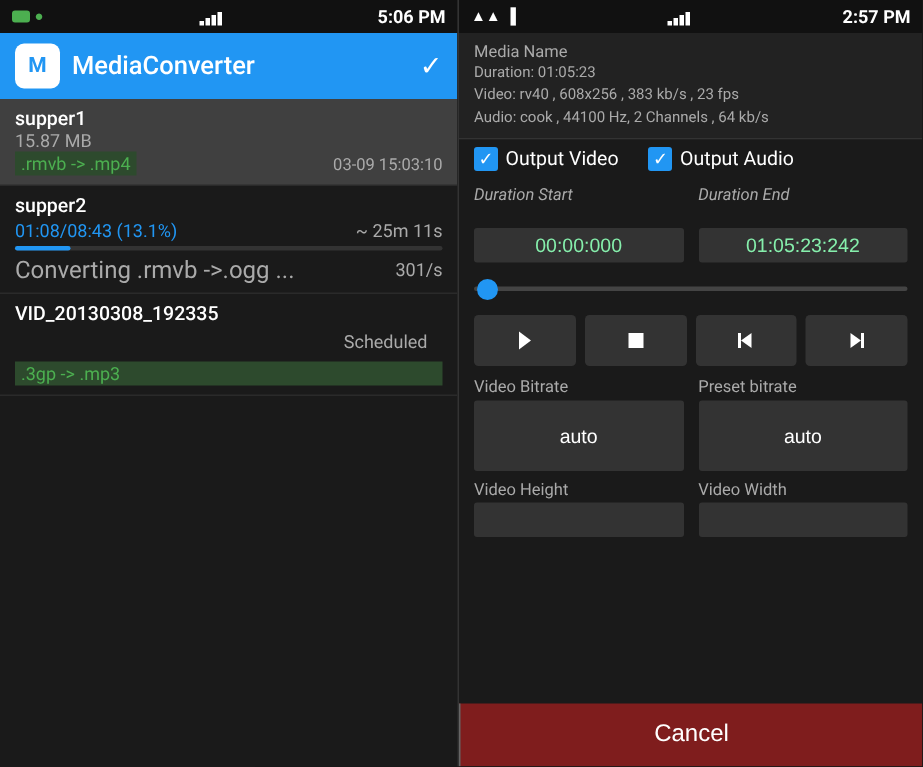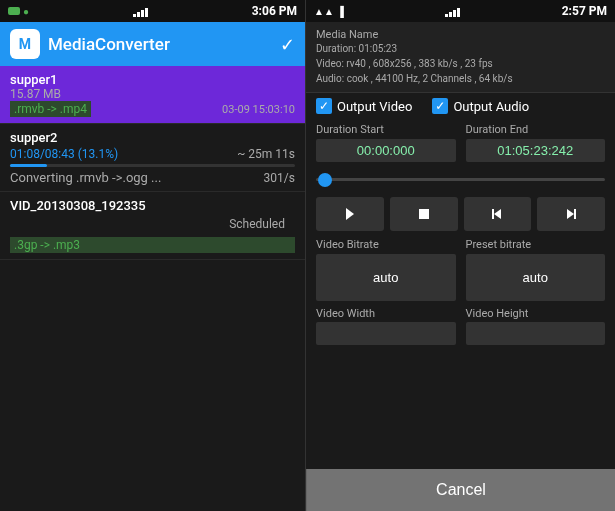--- a/index.html
+++ b/index.html
@@ -80,21 +80,21 @@
       overflow: hidden;
       background: #1a1a1a;
     }
 
     .file-item {
       padding: 6px 10px;
       border-bottom: 1px solid #2a2a2a;
     }
 
     .file-item.active {
-      background: #6d28d9;
+      background: #404040;
     }
 
     .file-name {
       color: #fff;
       font-size: 13px;
       font-weight: 500;
     }
 
     .file-size {
       color: #aaa;
@@ -149,21 +149,21 @@
     }
 
     .progress-bar-fill {
       height: 100%;
       background: #2196F3;
       border-radius: 2px;
     }
 
     .converting-label {
       color: #aaa;
-      font-size: 13px;
+      font-size: 16px;
     }
 
     .scheduled-row {
       display: flex;
       justify-content: flex-end;
       padding: 4px 10px;
     }
 
     .scheduled-badge {
       color: #aaa;
@@ -300,21 +300,22 @@
       gap: 10px;
     }
 
     .duration-field {
       flex: 1;
     }
 
     .duration-label {
       color: #aaa;
       font-size: 11px;
-      margin-bottom: 3px;
+      margin-bottom: 16px;
+      font-style: italic;
     }
 
     .duration-input {
       width: 100%;
       background: #333;
       border: none;
       color: #86efac;
       padding: 4px 6px;
       font-size: 13px;
       text-align: center;
@@ -435,21 +436,21 @@
       background: #555;
       border: none;
       color: #fff;
       font-size: 16px;
       font-weight: 500;
       cursor: pointer;
     }
 
     .btn-cancel {
       flex: 1;
-      background: #737373;
+      background: #7f1d1d;
       border: none;
       color: #fff;
       font-size: 16px;
       font-weight: 500;
       cursor: pointer;
       border-left: 1px solid #666;
     }
 
     .signal-bars {
       display: inline-flex;
@@ -471,21 +472,21 @@
     <div class="status-left-icons">
       <span style="width:12px;height:8px;border:2px solid #4CAF50;border-radius:2px;display:inline-block;background:#4CAF50;"></span>
       <span style="color:#4CAF50;font-size:10px;">●</span>
     </div>
     <div class="signal-bars">
       <div class="signal-bar" style="height:3px;"></div>
       <div class="signal-bar" style="height:5px;"></div>
       <div class="signal-bar" style="height:7px;"></div>
       <div class="signal-bar" style="height:9px;"></div>
     </div>
-    <span style="font-size:12px;font-weight:bold;">3:06 PM</span>
+    <span style="font-size:12px;font-weight:bold;">5:06 PM</span>
   </div>
 
   <div class="header-bar">
     <div class="header-logo">
       <span>M</span>
     </div>
     <span class="header-title">MediaConverter</span>
     <span class="header-check">✓</span>
   </div>
 
@@ -619,26 +620,26 @@
     <div class="bitrate-field">
       <div class="bitrate-label">Preset bitrate</div>
       <select class="bitrate-select">
         <option>auto</option>
       </select>
     </div>
   </div>
 
   <div class="dimension-row">
     <div class="dimension-field">
+      <div class="dimension-label">Video Height</div>
+      <input type="text" class="dimension-input" value="" style="">
+    </div>
+    <div class="dimension-field">
       <div class="dimension-label">Video Width</div>
       <input type="text" class="dimension-input" value="" style="">
     </div>
-    <div class="dimension-field">
-      <div class="dimension-label">Video Height</div>
-      <input type="text" class="dimension-input" value="" style="">
-    </div>
   </div>
 
   <div class="action-buttons">
     <button class="btn-cancel">Cancel</button>
   </div>
 
 </div>
 
 </body></html>

